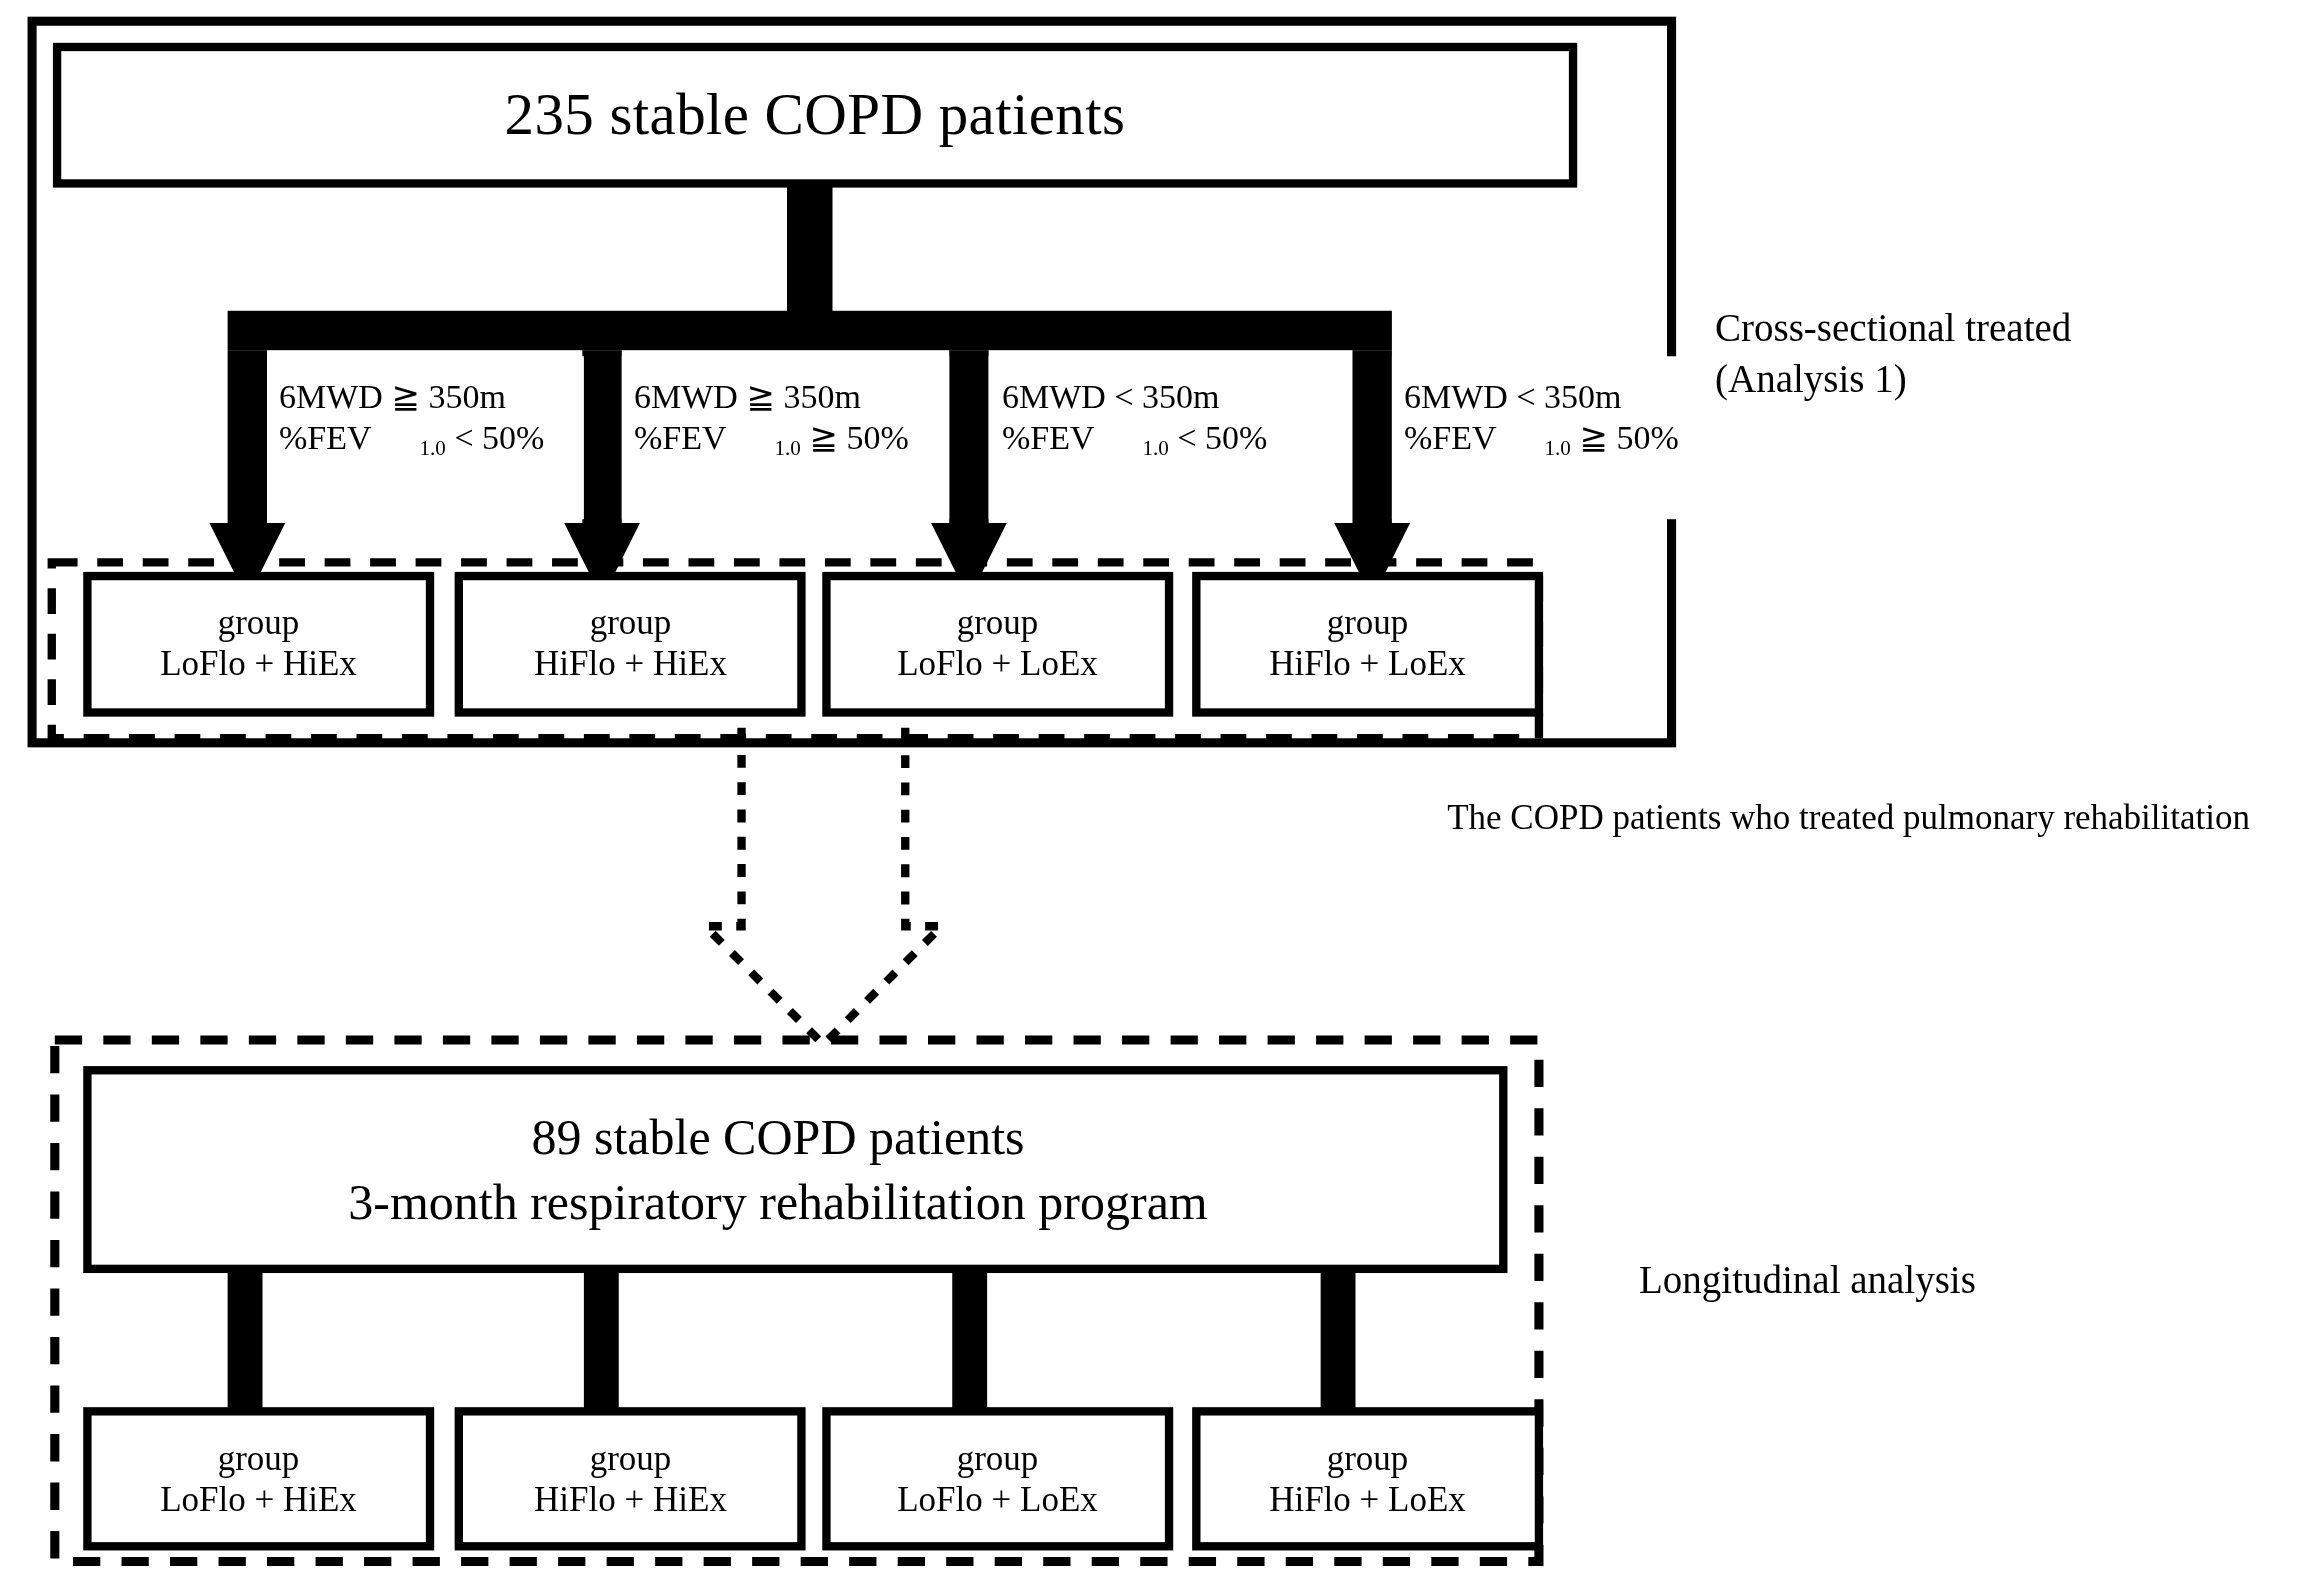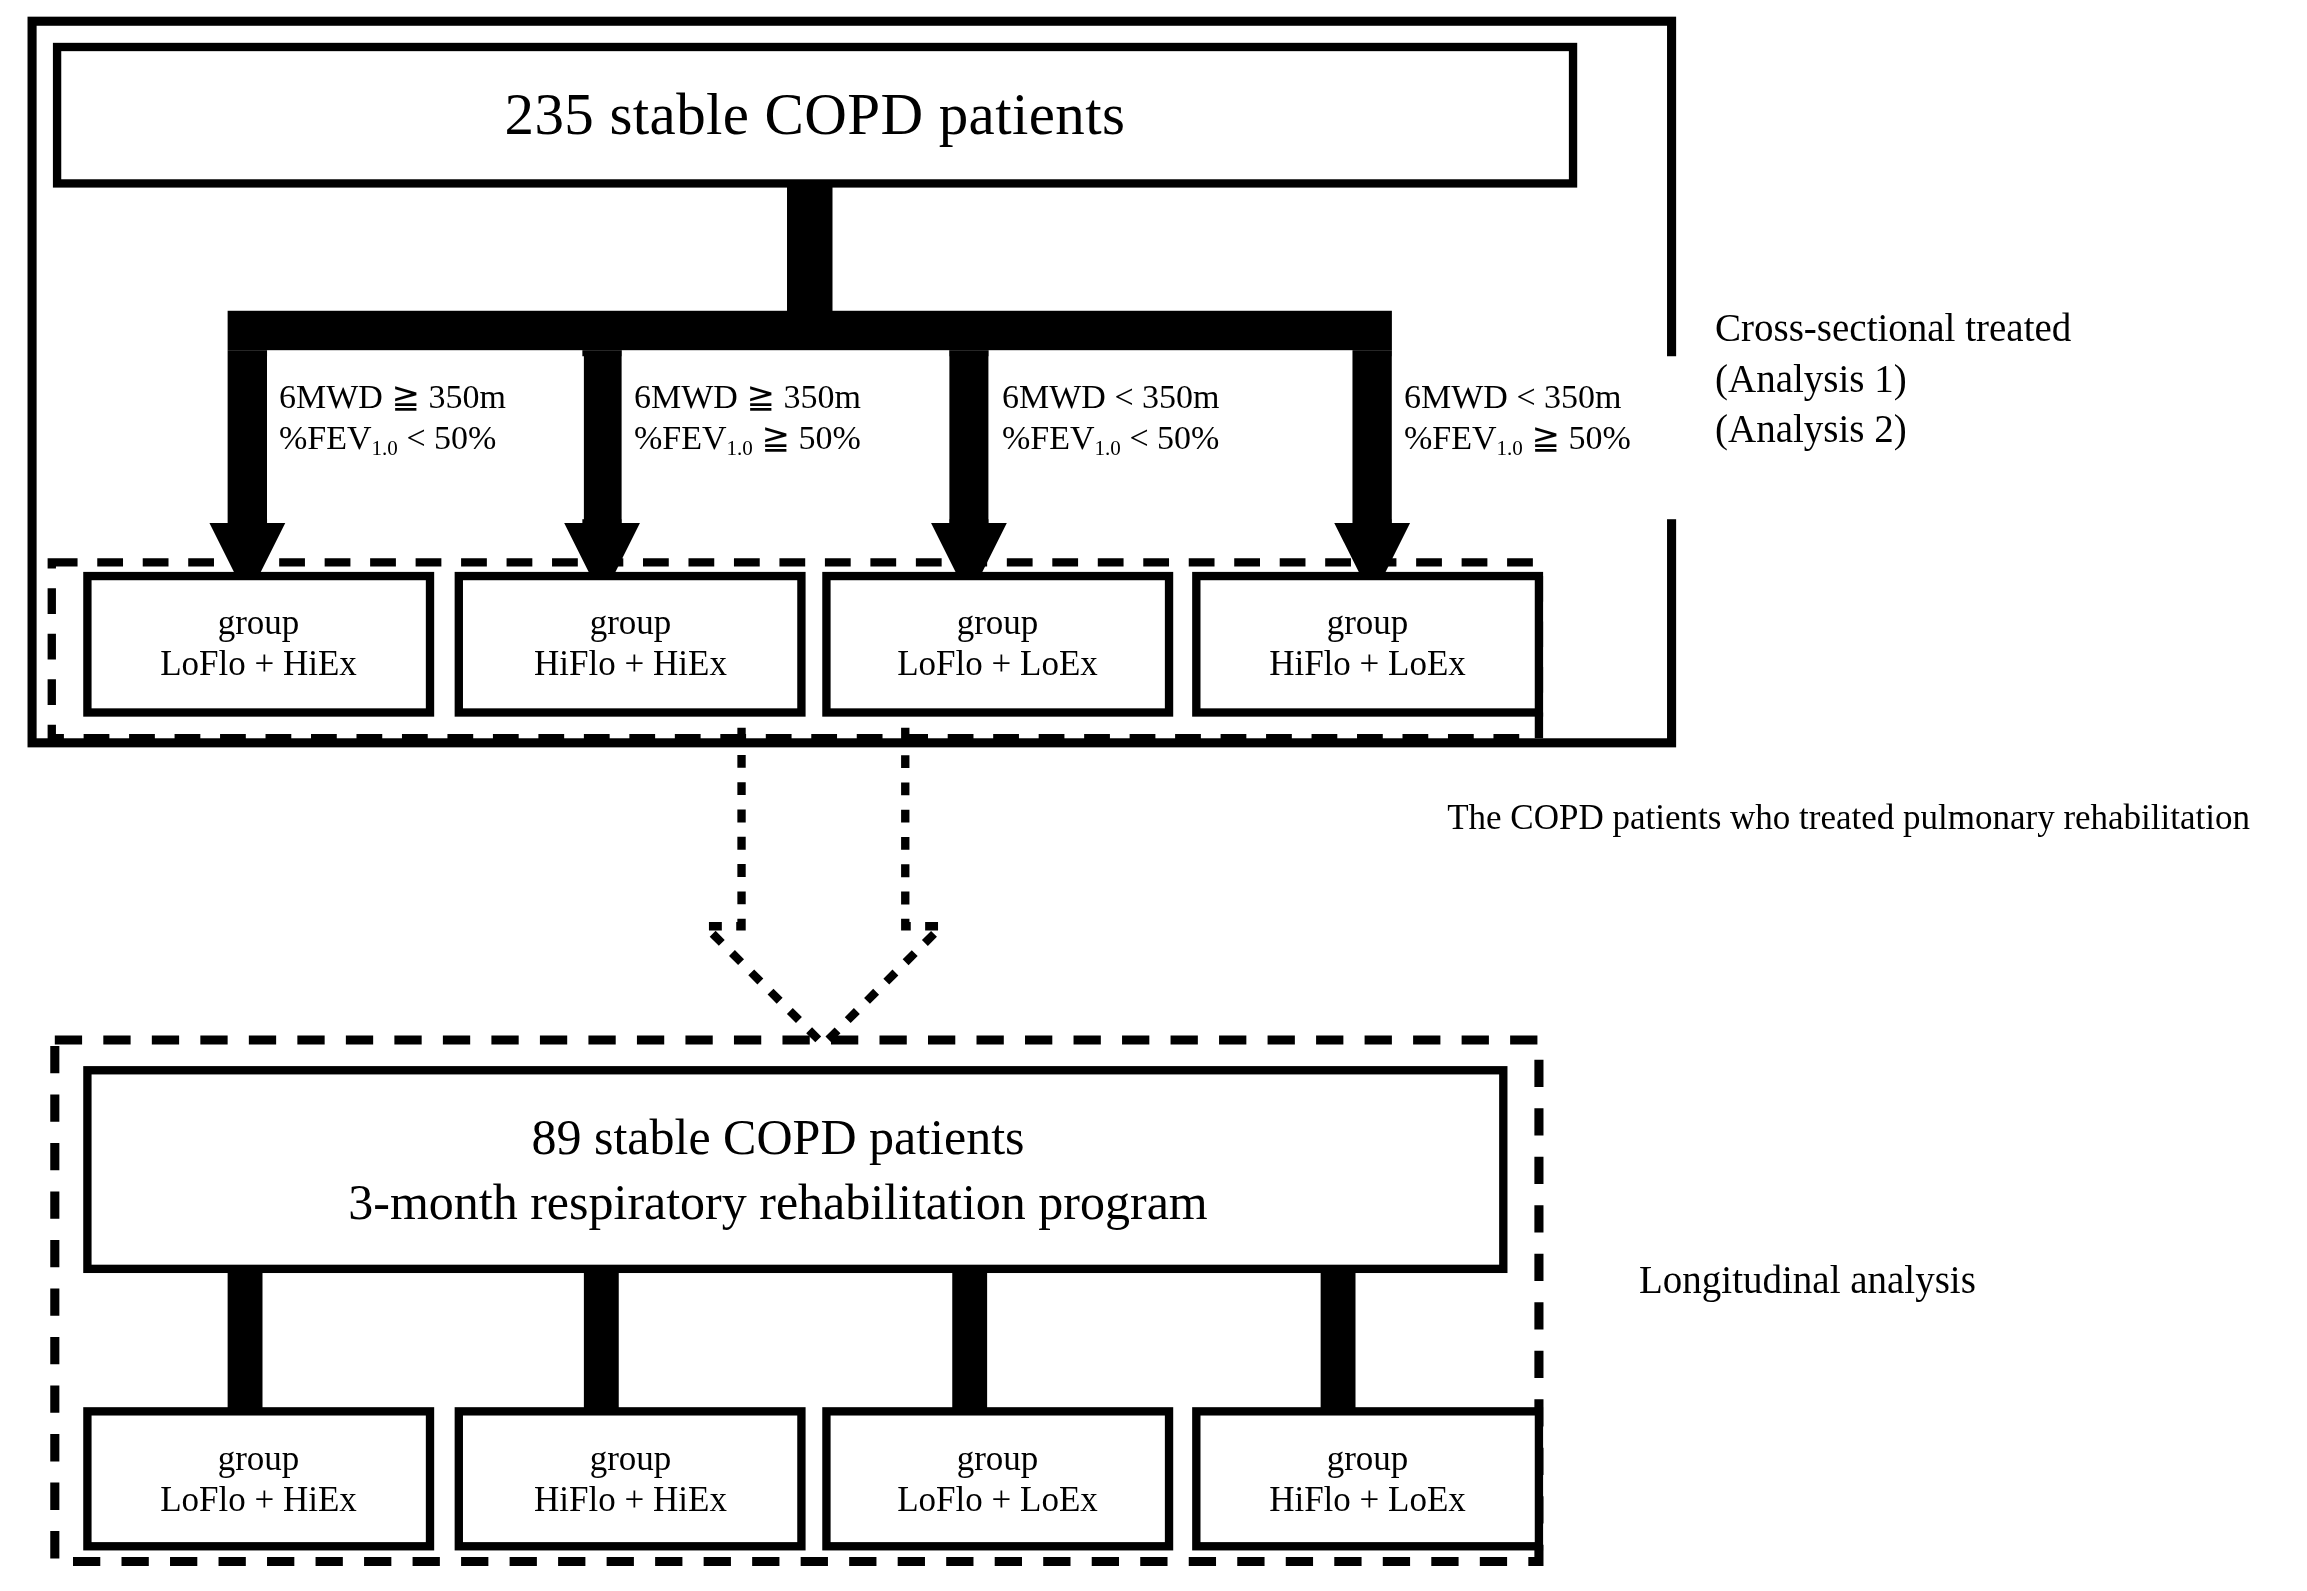--- a/index.html
+++ b/index.html
@@ -8,21 +8,21 @@
   #stage{position:absolute;left:0;top:0;width:2307px;height:1591px;}
   svg.layer{position:absolute;left:0;top:0;width:2307px;height:1591px;pointer-events:none;}
   .txt{position:absolute;text-align:center;line-height:1.04;color:#000;}
   .ctr{display:flex;flex-direction:column;align-items:center;justify-content:center;}
   .title-main{font-size:59px;letter-spacing:0.4px;}
   .crit{font-size:34px;line-height:1.22;text-align:left;white-space:nowrap;}
   .grp{font-size:35px;line-height:1.16;white-space:nowrap;}
   .side{font-size:39px;line-height:1.30;text-align:left;white-space:nowrap;}
   .note{font-size:35px;line-height:1.30;text-align:right;white-space:nowrap;}
   .bot-title{font-size:50px;line-height:1.30;white-space:nowrap;}
-  sub{font-size:.62em;vertical-align:-0.28em;}
+  sub{font-size:.62em;vertical-align:-0.28em;margin-left:48px;}
 </style>
 </head>
 <body>
 
 <div id="stage">
 
   <svg class="layer" viewBox="0 0 3043 2099">
 
     <rect x="42" y="28" width="2163" height="952" fill="none" stroke="#000" stroke-width="12"></rect>
 
@@ -164,21 +164,20 @@
     <span>LoFlo + LoEx</span>
   </div>
   <div class="txt ctr grp" style="left:1196px;top:576px;width:343px;height:136px;">
     <span>group</span>
     <span>HiFlo + LoEx</span>
   </div>
 
   <div class="txt side" style="left:1715px;top:303px;width:576px;">
     <div>Cross-sectional treated</div>
     <div>(Analysis 1)</div>
-    <div>(Analysis 2)</div>
   </div>
 
   <div class="txt note" style="left:946px;top:795px;width:1304px;">
     <div>The COPD patients who treated pulmonary rehabilitation</div>
   </div>
 
   <div class="txt ctr bot-title" style="left:70px;top:1070px;width:1416px;height:199px;">
     <span>89 stable COPD patients</span>
     <span>3-month respiratory rehabilitation program</span>
   </div>

